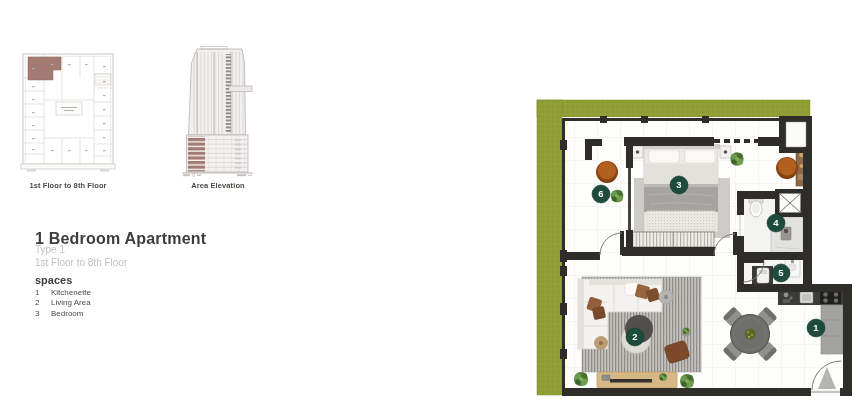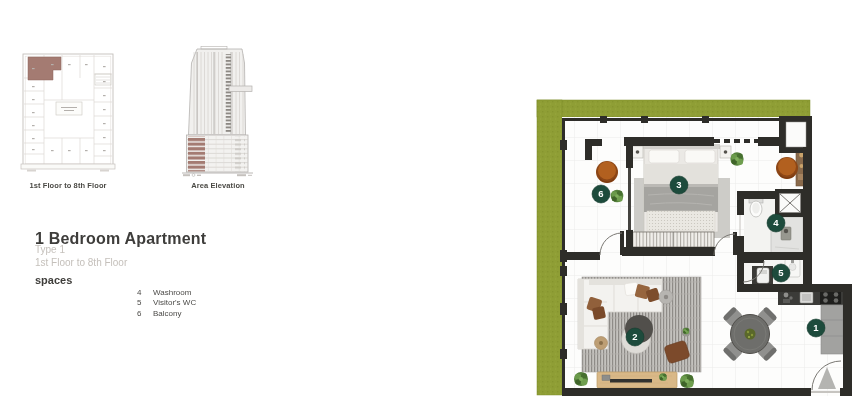--- a/index.html
+++ b/index.html
@@ -97,24 +97,24 @@
     <rect x="57" y="128.2" width="9" height="2" fill="#c5c1bd"></rect>
     <rect x="68" y="128.8" width="4" height="1" fill="#c5c1bd"></rect>
   </svg>
   <div class="abs caption" style="left:174px;top:181px;width:88px">Area Elevation</div>
 
   <div class="abs title" style="left:35px;top:230px">1 Bedroom Apartment</div>
   <div class="abs muted" style="left:35px;top:243.5px">Type 1</div>
   <div class="abs muted" style="left:35px;top:257px">1st Floor to 8th Floor</div>
   <div class="abs spaces" style="left:35px;top:274px">spaces</div>
 
-  <div class="lcol" style="left:137px">
-    <div class="lrow"><span class="lnum">4</span><span>Washroom</span></div>
-    <div class="lrow"><span class="lnum">5</span><span>Visitor's WC</span></div>
-    <div class="lrow"><span class="lnum">6</span><span>Balcony</span></div>
+  <div class="lcol" style="left:35px">
+    <div class="lrow"><span class="lnum">1</span><span>Kitchenette</span></div>
+    <div class="lrow"><span class="lnum">2</span><span>Living Area</span></div>
+    <div class="lrow"><span class="lnum">3</span><span>Bedroom</span></div>
   </div>
 
   <svg class="abs" style="left:530px;top:94px" width="337" height="310" viewBox="530 94 337 310">
     <defs>
       <pattern id="tile" width="23" height="23" patternUnits="userSpaceOnUse">
         <rect width="23" height="23" fill="#fdfdfc"></rect>
         <path d="M23 0V23 M0 23H23" stroke="#ececea" stroke-width="1"></path>
       </pattern>
       <pattern id="rugst" width="3" height="12" patternUnits="userSpaceOnUse">
         <rect width="3" height="12" fill="#c4c2be"></rect>

